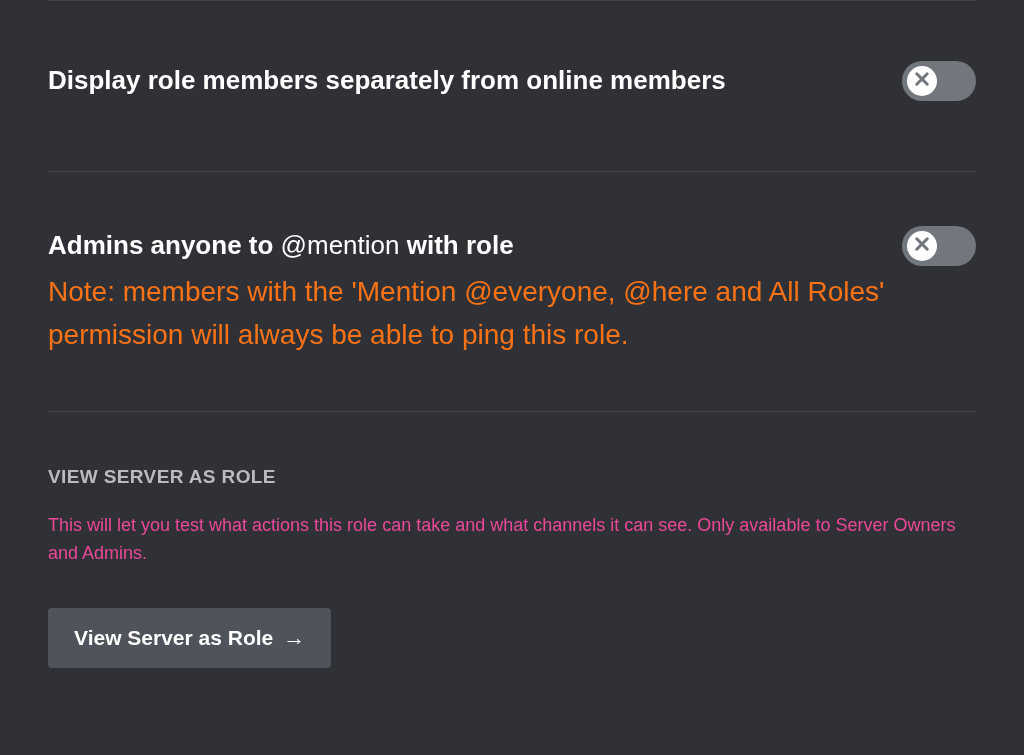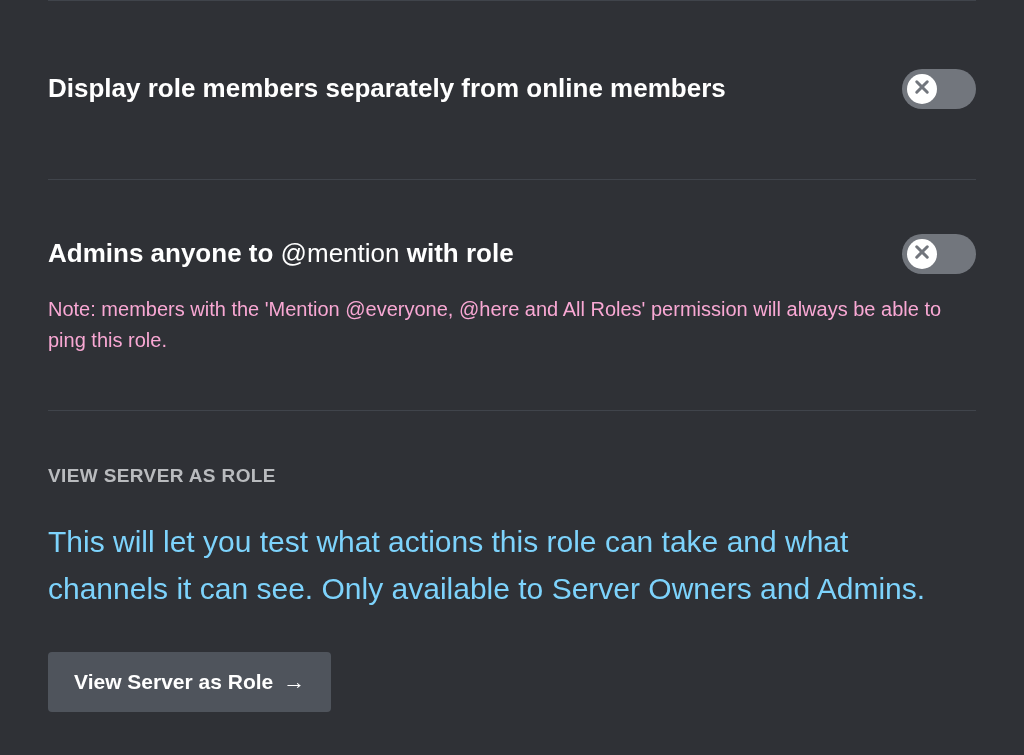--- a/index.html
+++ b/index.html
@@ -29,50 +29,49 @@
       align-items: center;
       gap: 20px;
     }
     .setting-title {
       font-size: 26px;
       font-weight: 600;
       color: #ffffff;
       line-height: 1.3;
     }
     .setting-note {
-      font-size: 20px;
-      color: #f9a8d4;
+      font-size: 28px;
+      color: #f97316;
       line-height: 1.55;
-      margin-top: 20px;
+      margin-top: 4px;
     }
     .section-1 {
       padding-top: 60px;
       padding-bottom: 70px;
-      margin-top: 8px;
     }
     .section-2 {
       padding-top: 54px;
       padding-bottom: 54px;
     }
     .section-3 {
       padding-top: 54px;
       padding-bottom: 40px;
     }
     .section-heading {
       font-size: 19px;
       font-weight: 700;
       letter-spacing: 0.02em;
       color: #b9bbbe;
       text-transform: uppercase;
     }
     .section-desc {
-      font-size: 30px;
-      color: #7dd3fc;
+      font-size: 18px;
+      color: #ec4899;
       line-height: 1.55;
-      margin-top: 32px;
+      margin-top: 24px;
     }
     .toggle {
       position: relative;
       width: 74px;
       height: 40px;
       background-color: #72767d;
       border-radius: 20px;
       flex-shrink: 0;
       cursor: pointer;
     }

